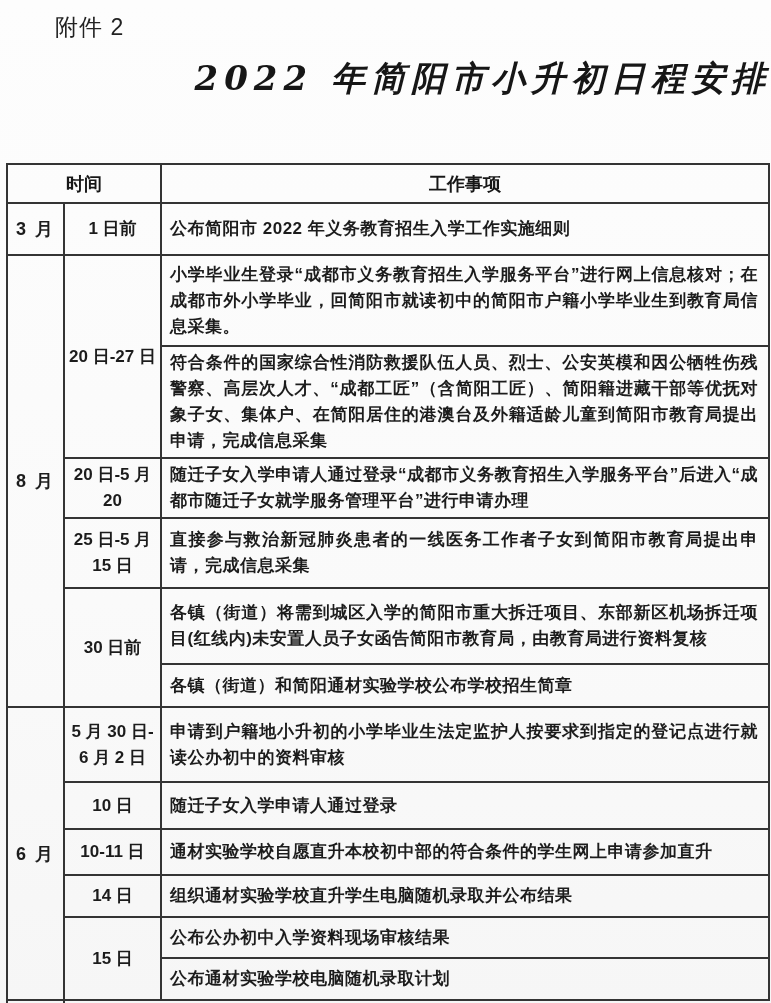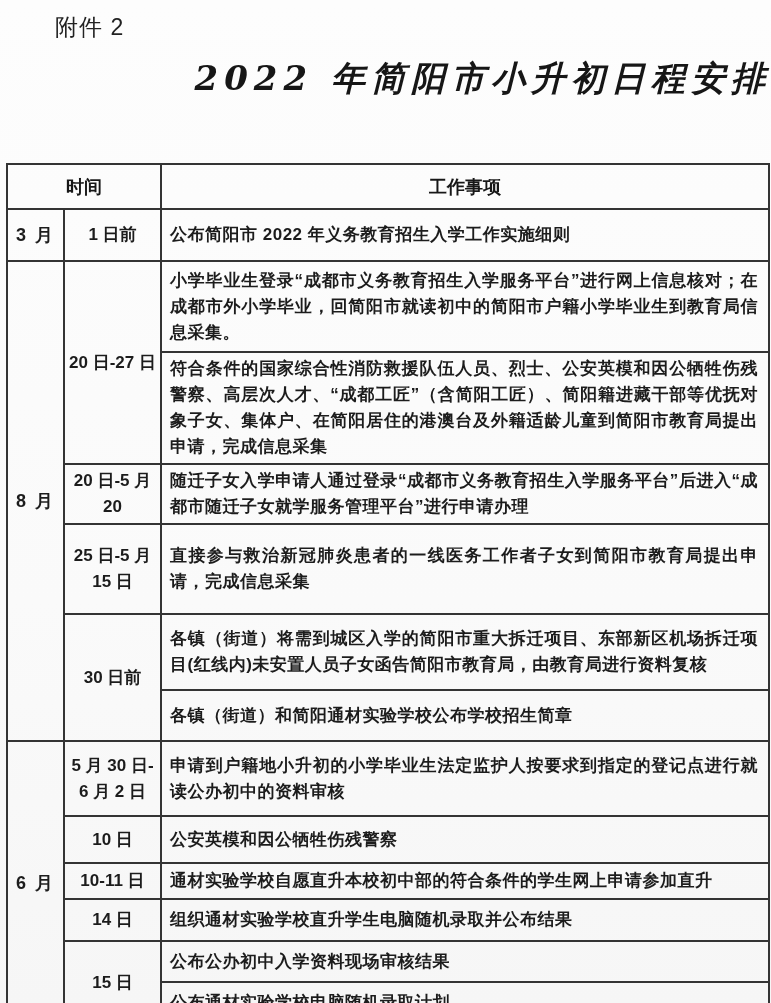--- a/index.html
+++ b/index.html
@@ -99,21 +99,21 @@
   <h1 class="title">2022 年简阳市小升初日程安排</h1>
 
   <table class="schedule">
     <colgroup>
       <col class="col-month">
       <col class="col-date">
       <col class="col-task">
     </colgroup>
 
     <tbody>
-        <tr style="height:45px">
+        <tr style="height:39px">
       <th class="head" colspan="2">时间</th>
       <th class="head">工作事项</th>
     </tr>
 
     <tr style="height:52px">
       <td class="month">3 月</td>
       <td class="date">1 日前</td>
       <td class="task">公布简阳市 2022 年义务教育招生入学工作实施细则</td>
     </tr>
 
@@ -123,44 +123,44 @@
       <td class="task">小学毕业生登录“成都市义务教育招生入学服务平台”进行网上信息核对；在成都市外小学毕业，回简阳市就读初中的简阳市户籍小学毕业生到教育局信息采集。</td>
     </tr>
     <tr style="height:104px">
       <td class="task">符合条件的国家综合性消防救援队伍人员、烈士、公安英模和因公牺牲伤残警察、高层次人才、“成都工匠”（含简阳工匠）、简阳籍进藏干部等优抚对象子女、集体户、在简阳居住的港澳台及外籍适龄儿童到简阳市教育局提出申请，完成信息采集</td>
     </tr>
     <tr style="height:50px">
       <td class="date">20 日-5 月
 20</td>
       <td class="task">随迁子女入学申请人通过登录“成都市义务教育招生入学服务平台”后进入“成都市随迁子女就学服务管理平台”进行申请办理</td>
     </tr>
-    <tr style="height:90px">
+    <tr style="height:70px">
       <td class="date">25 日-5 月
 15 日</td>
       <td class="task">直接参与救治新冠肺炎患者的一线医务工作者子女到简阳市教育局提出申请，完成信息采集</td>
     </tr>
     <tr style="height:76px">
       <td class="date" rowspan="2">30 日前</td>
       <td class="task">各镇（街道）将需到城区入学的简阳市重大拆迁项目、东部新区机场拆迁项目(红线内)未安置人员子女函告简阳市教育局，由教育局进行资料复核</td>
     </tr>
-    <tr style="height:51px">
+    <tr style="height:43px">
       <td class="task">各镇（街道）和简阳通材实验学校公布学校招生简章</td>
     </tr>
 
     <tr style="height:75px">
       <td class="month" rowspan="6">6 月</td>
       <td class="date">5 月 30 日-
 6 月 2 日</td>
       <td class="task">申请到户籍地小升初的小学毕业生法定监护人按要求到指定的登记点进行就读公办初中的资料审核</td>
     </tr>
     <tr style="height:47px">
       <td class="date">10 日</td>
-      <td class="task">公安英模和因公牺牲伤残警察</td>
+      <td class="task">随迁子女入学申请人通过登录</td>
     </tr>
-    <tr style="height:36px">
+    <tr style="height:46px">
       <td class="date">10-11 日</td>
       <td class="task">通材实验学校自愿直升本校初中部的符合条件的学生网上申请参加直升</td>
     </tr>
     <tr style="height:42px">
       <td class="date">14 日</td>
       <td class="task">组织通材实验学校直升学生电脑随机录取并公布结果</td>
     </tr>
     <tr style="height:41px">
       <td class="date" rowspan="2">15 日</td>
       <td class="task">公布公办初中入学资料现场审核结果</td>

